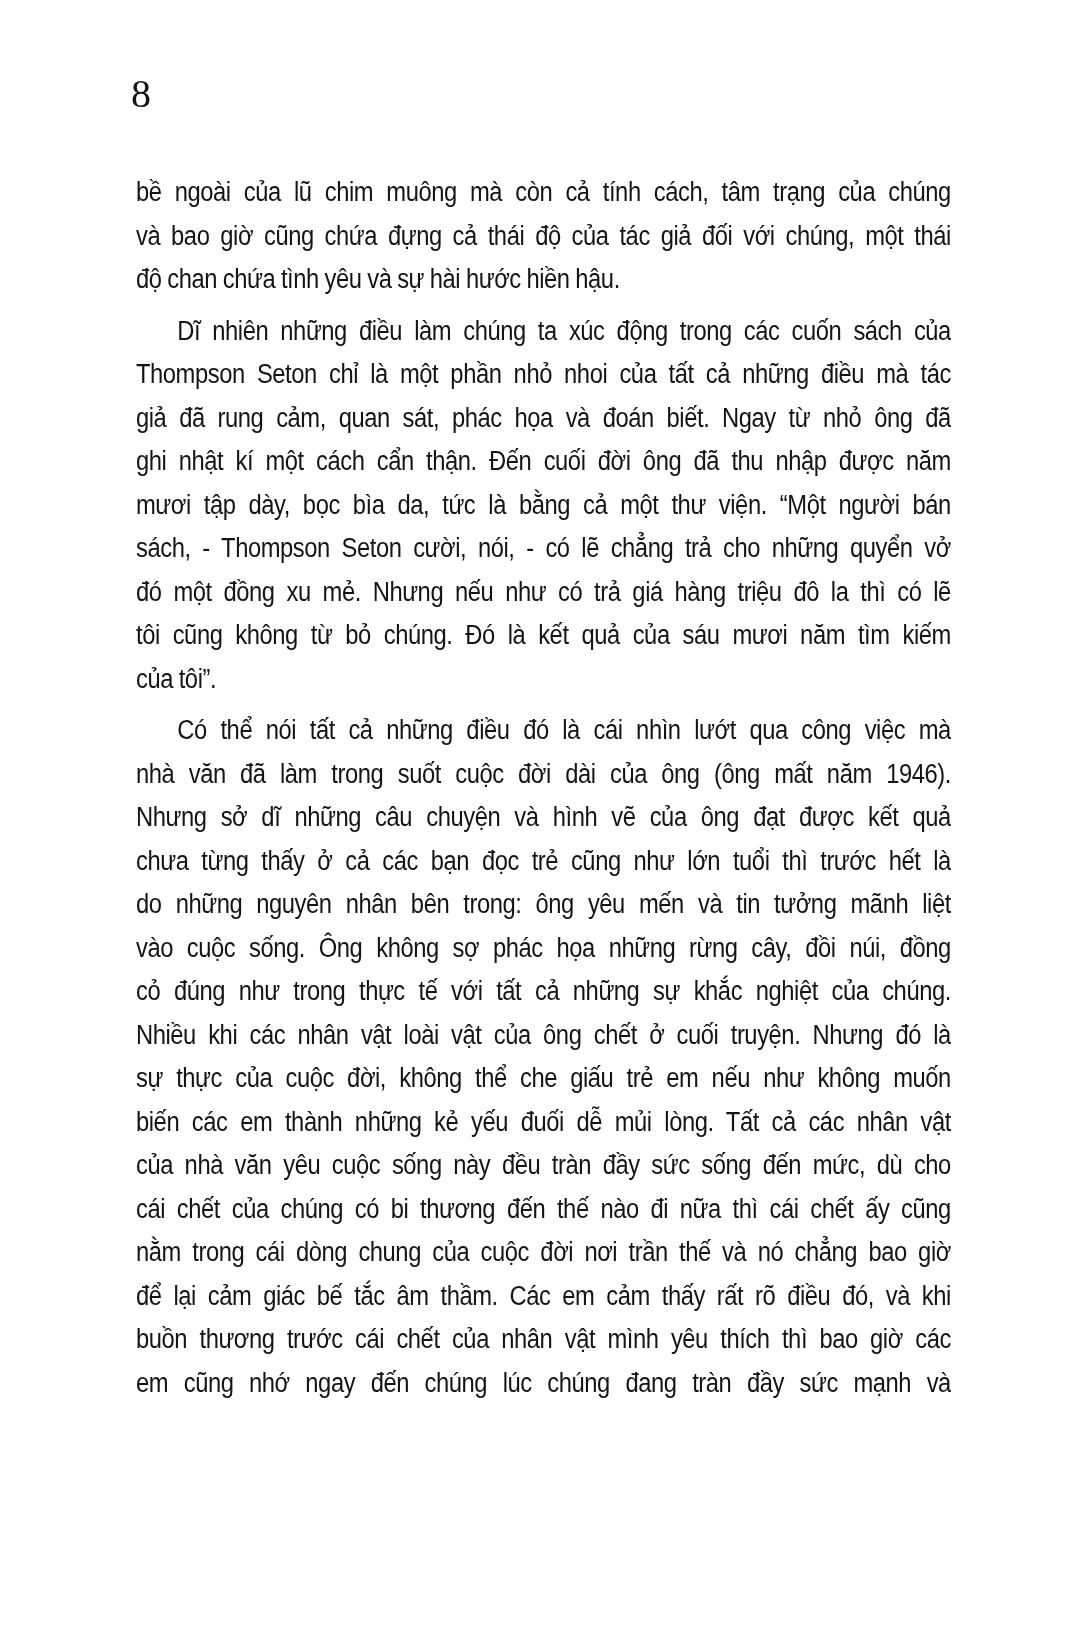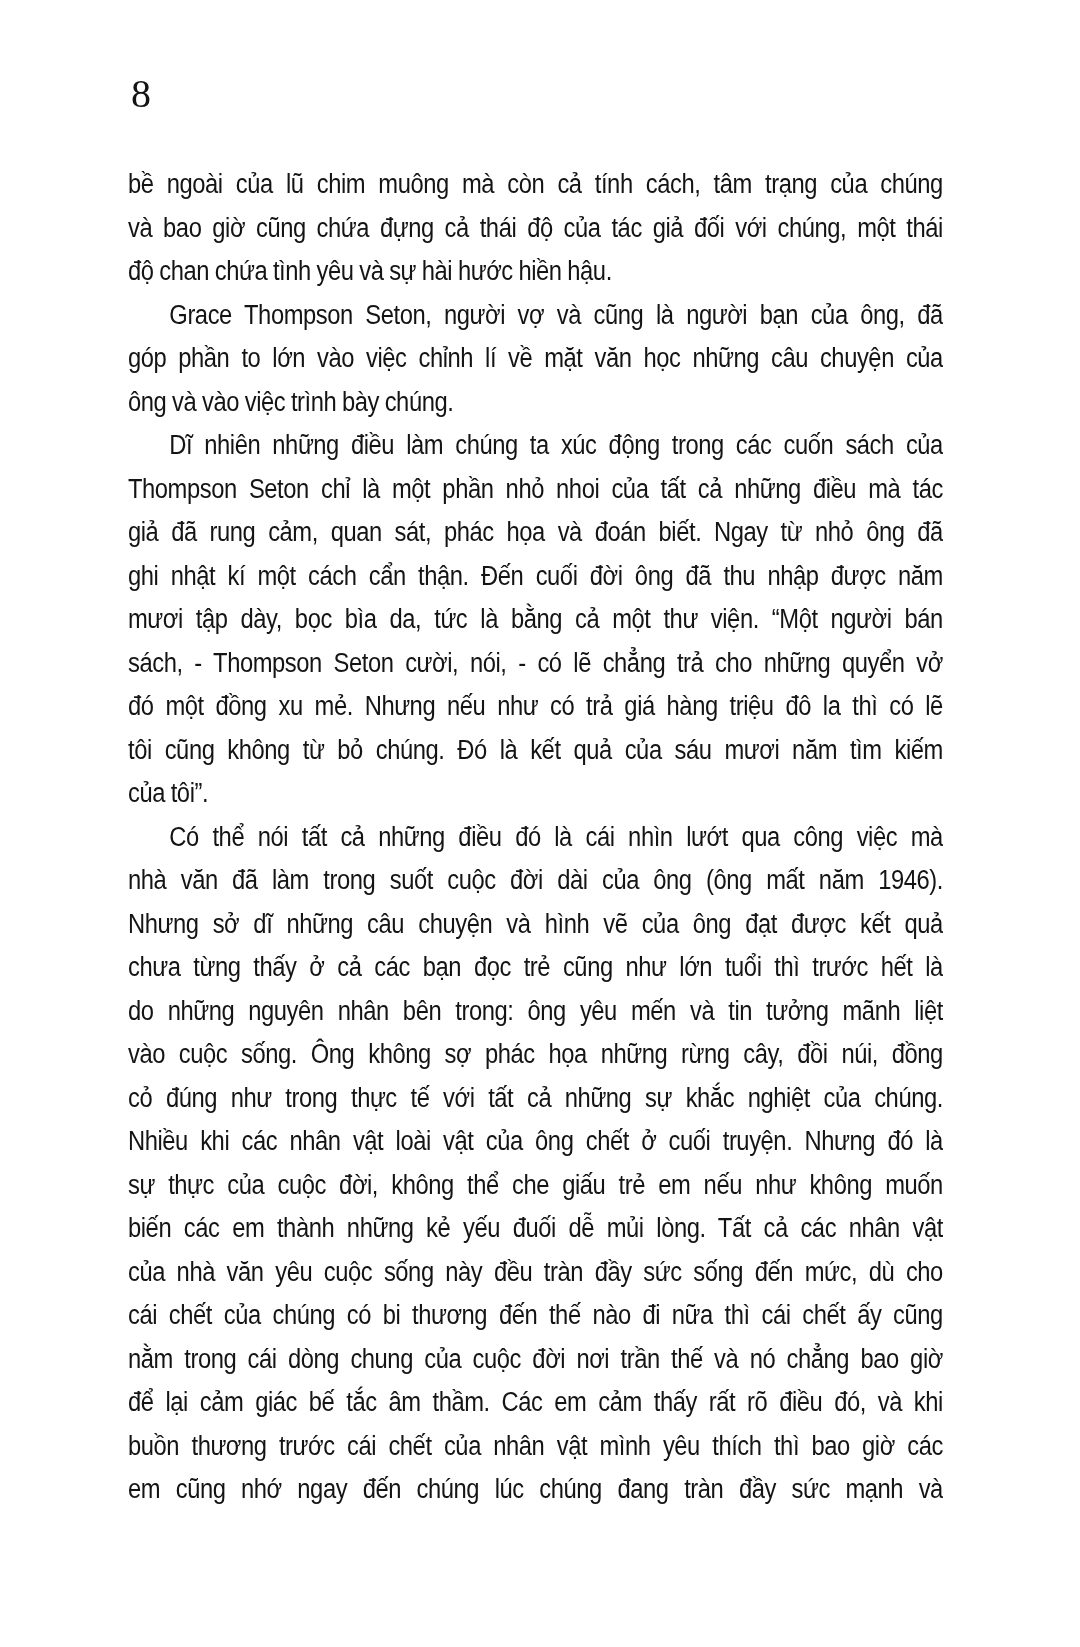--- a/index.html
+++ b/index.html
@@ -26,21 +26,21 @@
     line-height: 40px;
     font-weight: 400;
     color: #141414;
   }
   .text-block {
     position: absolute;
     left: 128px;
     top: 163px;
     width: 815px;
   }
-  .paragraph { margin: 0; padding: 0; }
+  .paragraph { margin: 8px; padding: 0; }
   .line {
     width: 926px;               
     height: 43.5px;
     line-height: 43.5px;
     font-size: 27px;
     letter-spacing: -0.5px;
     word-spacing: -0.5px;
     text-align: justify;
     text-align-last: justify;
     transform: scaleX(0.88);
@@ -55,25 +55,20 @@
 </head>
 <body>
 
 <div class="page">
   <div class="page-number">8</div>
   <div class="text-block">
       <div class="paragraph">
         <div class="line">bề ngoài của lũ chim muông mà còn cả tính cách, tâm trạng của chúng</div>
         <div class="line">và bao giờ cũng chứa đựng cả thái độ của tác giả đối với chúng, một thái</div>
         <div class="line para-end">độ chan chứa tình yêu và sự hài hước hiền hậu.</div>
-      </div>
-      <div class="paragraph">
-        <div class="line indent">Grace Thompson Seton, người vợ và cũng là người bạn của ông, đã</div>
-        <div class="line">góp phần to lớn vào việc chỉnh lí về mặt văn học những câu chuyện của</div>
-        <div class="line para-end">ông và vào việc trình bày chúng.</div>
       </div>
       <div class="paragraph">
         <div class="line indent">Dĩ nhiên những điều làm chúng ta xúc động trong các cuốn sách của</div>
         <div class="line">Thompson Seton chỉ là một phần nhỏ nhoi của tất cả những điều mà tác</div>
         <div class="line">giả đã rung cảm, quan sát, phác họa và đoán biết. Ngay từ nhỏ ông đã</div>
         <div class="line">ghi nhật kí một cách cẩn thận. Đến cuối đời ông đã thu nhập được năm</div>
         <div class="line">mươi tập dày, bọc bìa da, tức là bằng cả một thư viện. “Một người bán</div>
         <div class="line">sách, - Thompson Seton cười, nói, - có lẽ chẳng trả cho những quyển vở</div>
         <div class="line">đó một đồng xu mẻ. Nhưng nếu như có trả giá hàng triệu đô la thì có lẽ</div>
         <div class="line">tôi cũng không từ bỏ chúng. Đó là kết quả của sáu mươi năm tìm kiếm</div>

